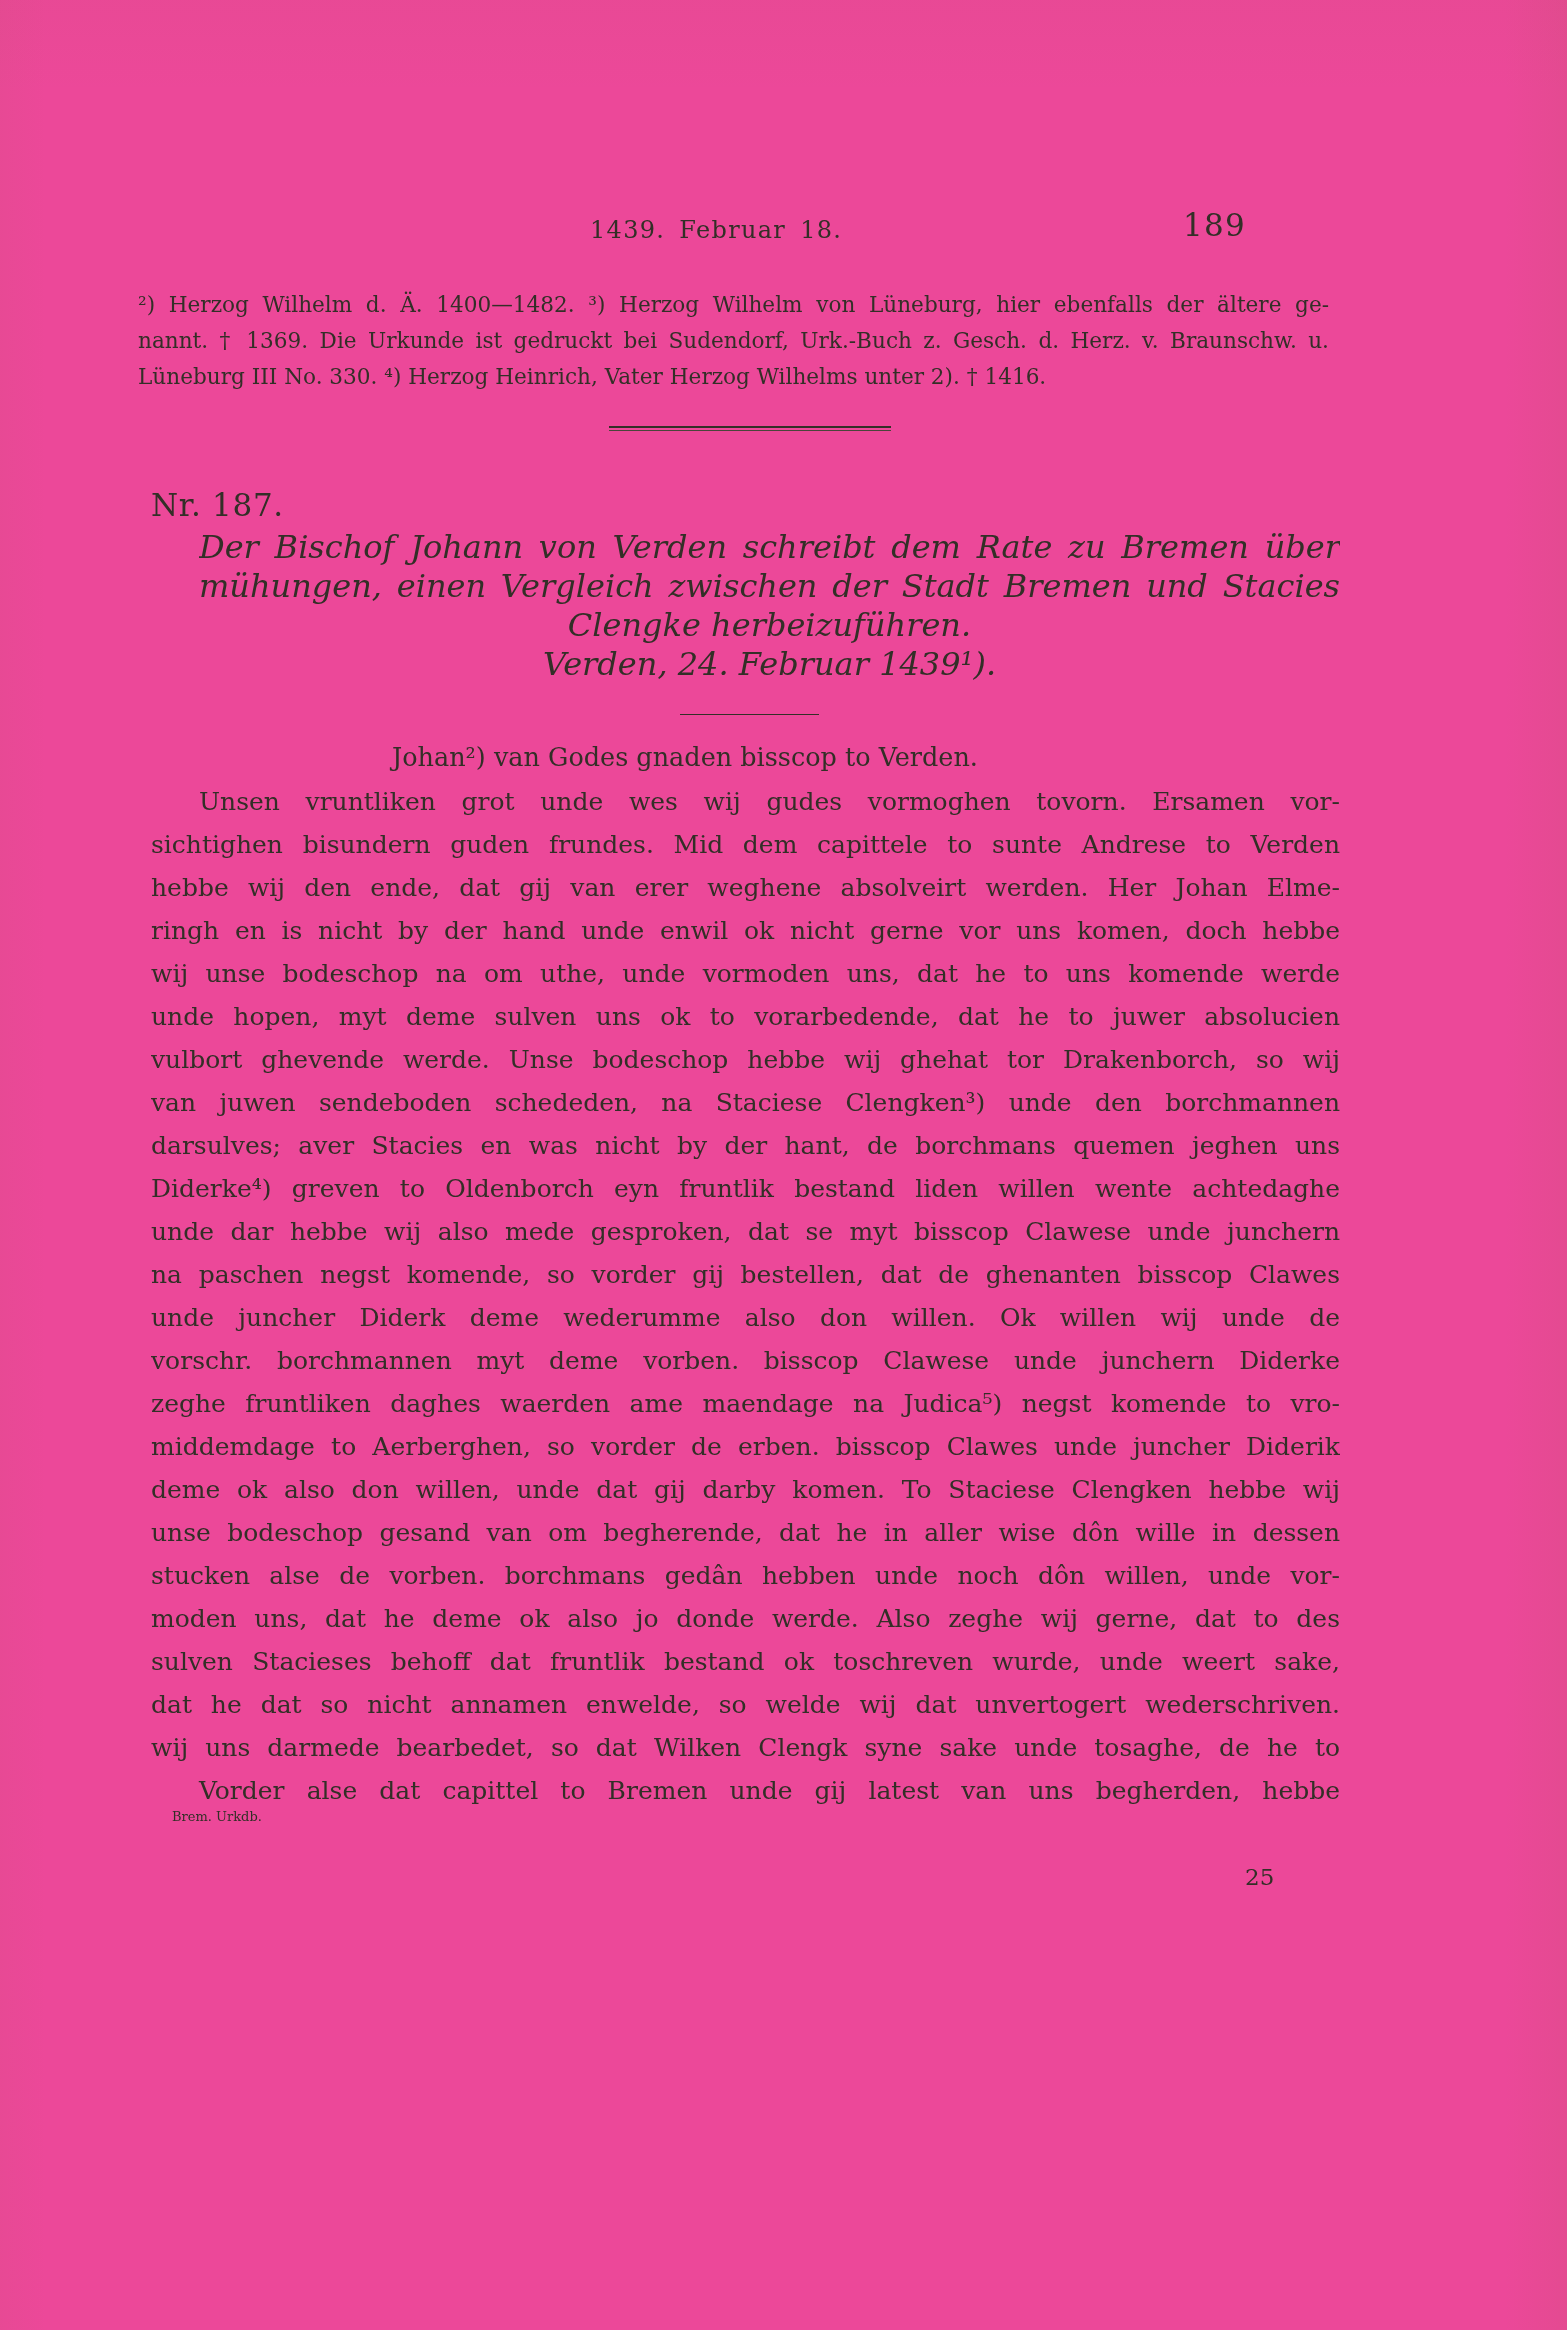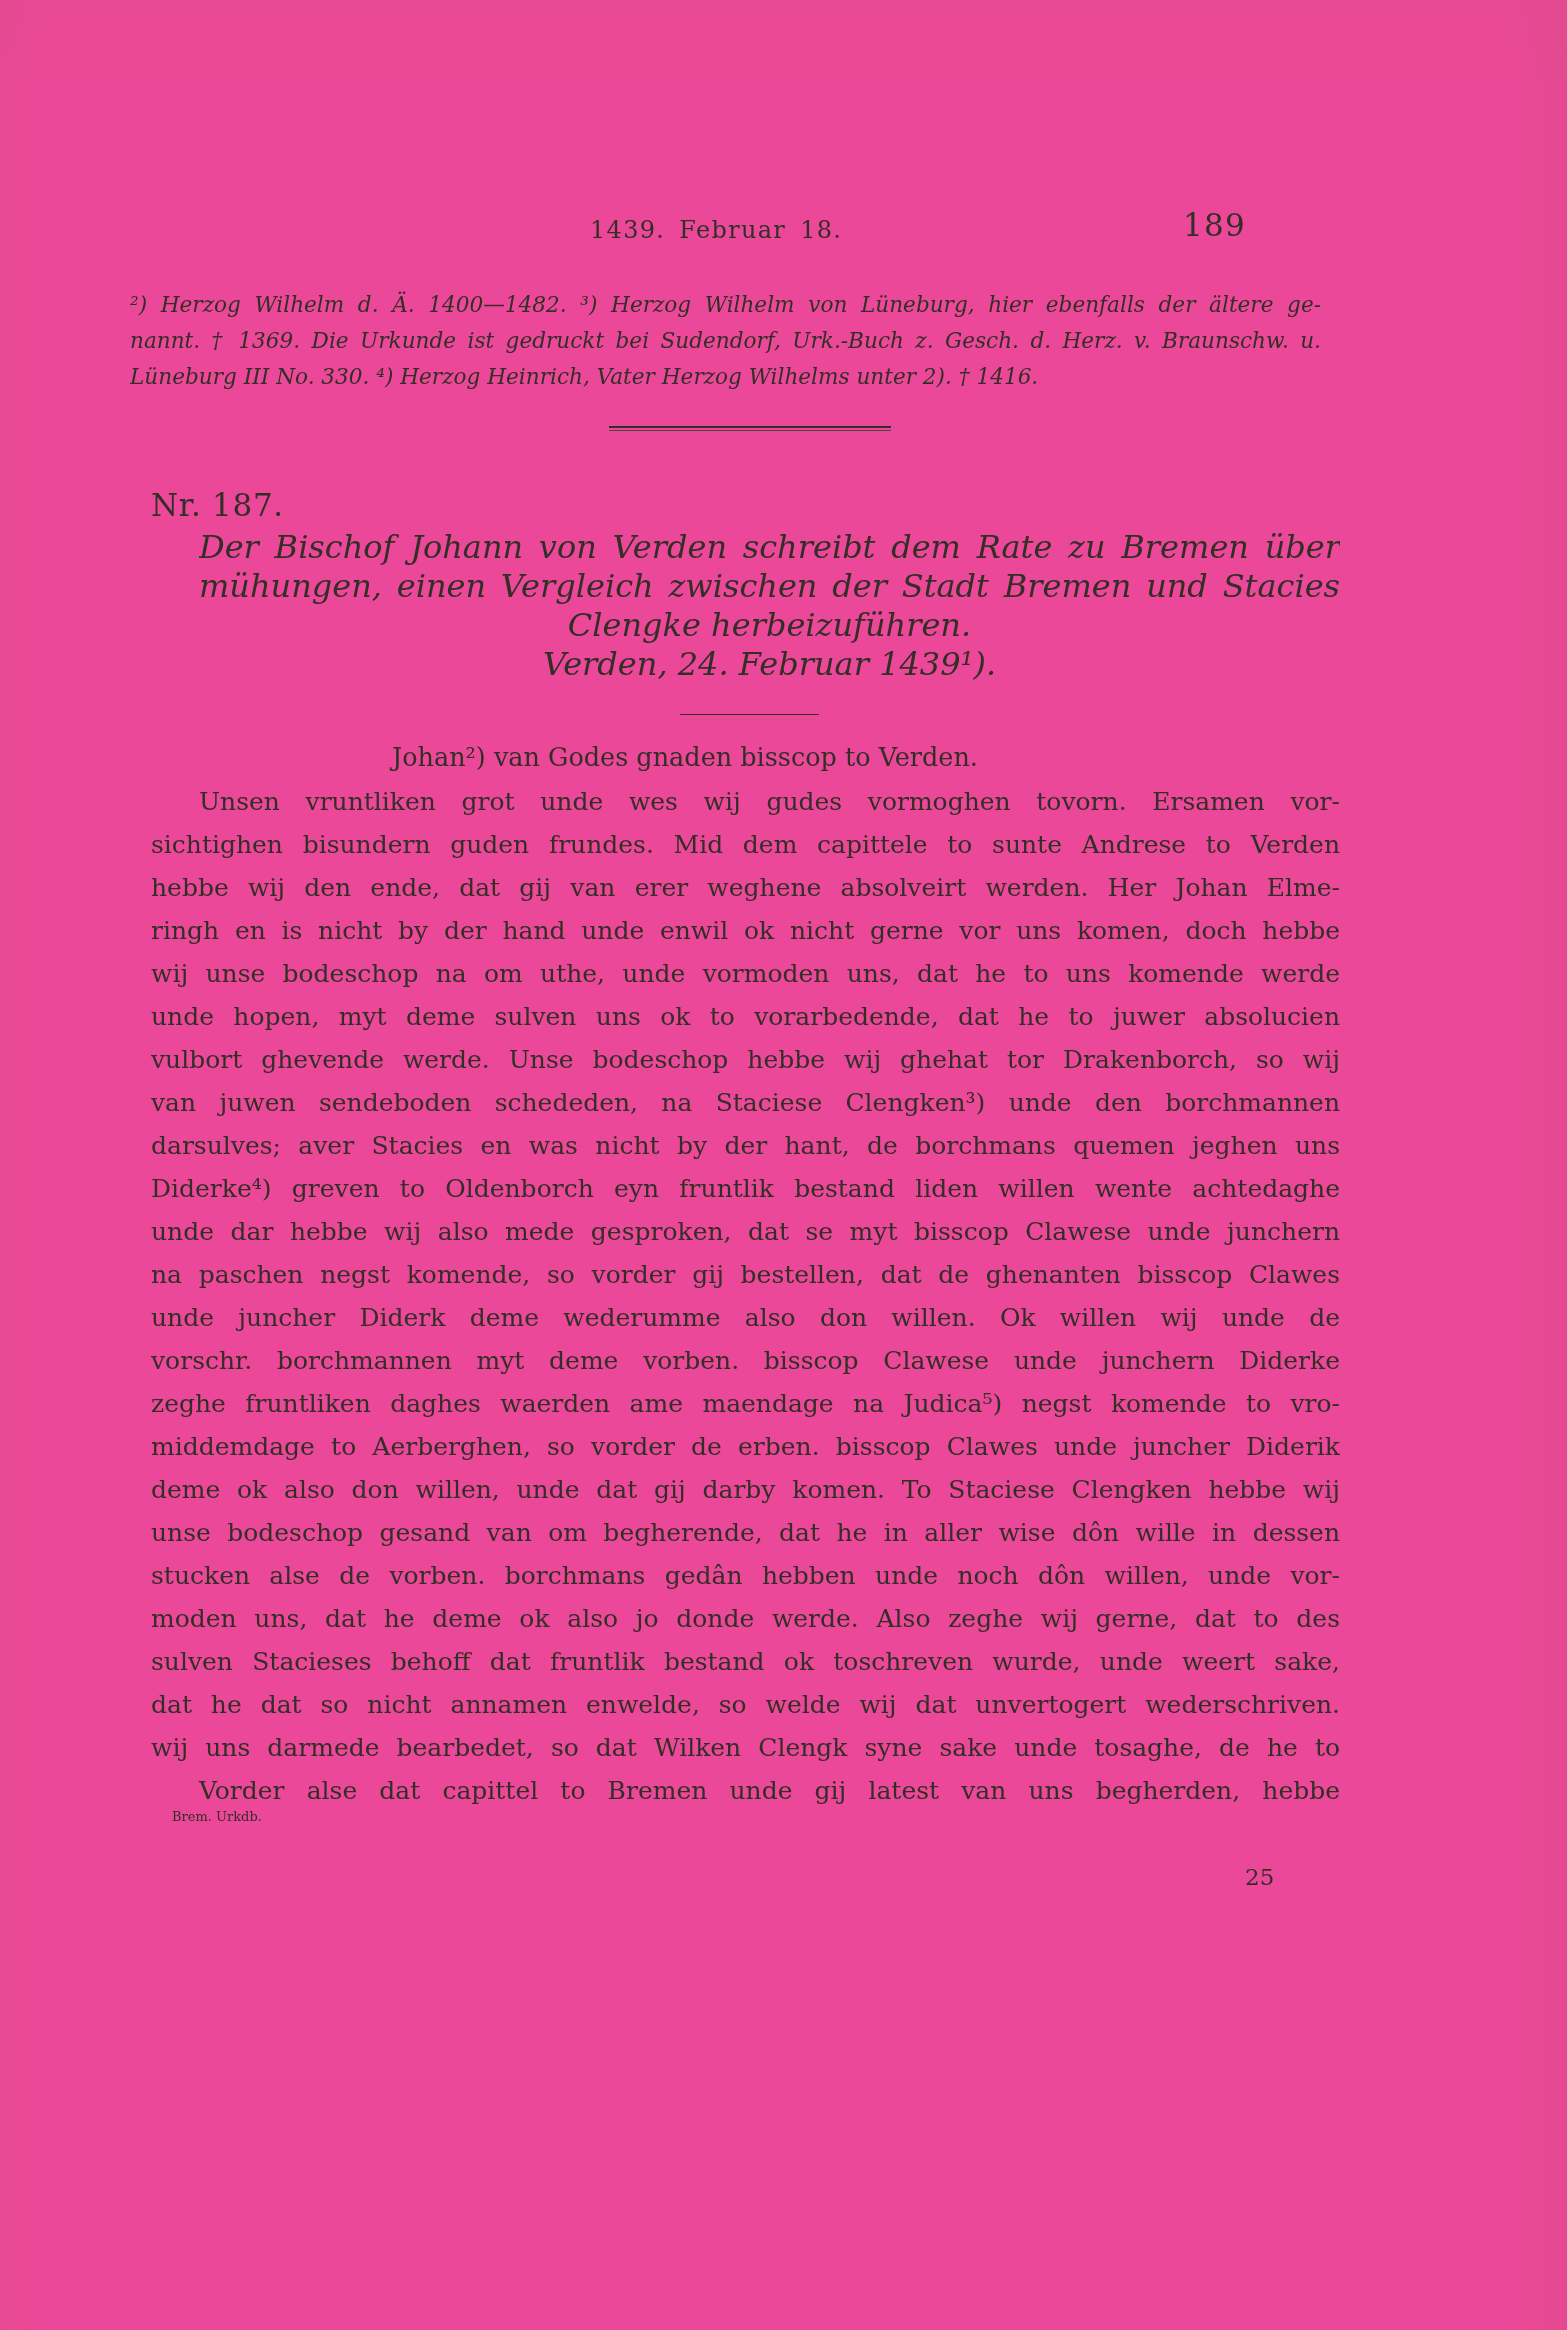--- a/index.html
+++ b/index.html
@@ -25,22 +25,21 @@
   .running-head-date {
     position: absolute; left: 590px; top: 216px;
     font-size: 24px; letter-spacing: 1.3px; word-spacing: 5.2px;
   }
   .page-number {
     position: absolute; left: 1183px; top: 207px;
     font-size: 31px; letter-spacing: 1.3px;
   }
 
   .footnote-block {
-    position: absolute; left: 130px; top: 287px; width: 1191px;
-    font-style: italic;
+    position: absolute; left: 138px; top: 287px; width: 1191px;
   }
   .footnote-block .line { height: 36px; line-height: 36px; font-size: 21.6px; }
 
   .section-divider {
     position: absolute; left: 609px; top: 426px; width: 282px;
     height: 2px;
     border-top: 2px solid #332f27;
     border-bottom: 1.3px solid #4a453a;
   }
 

